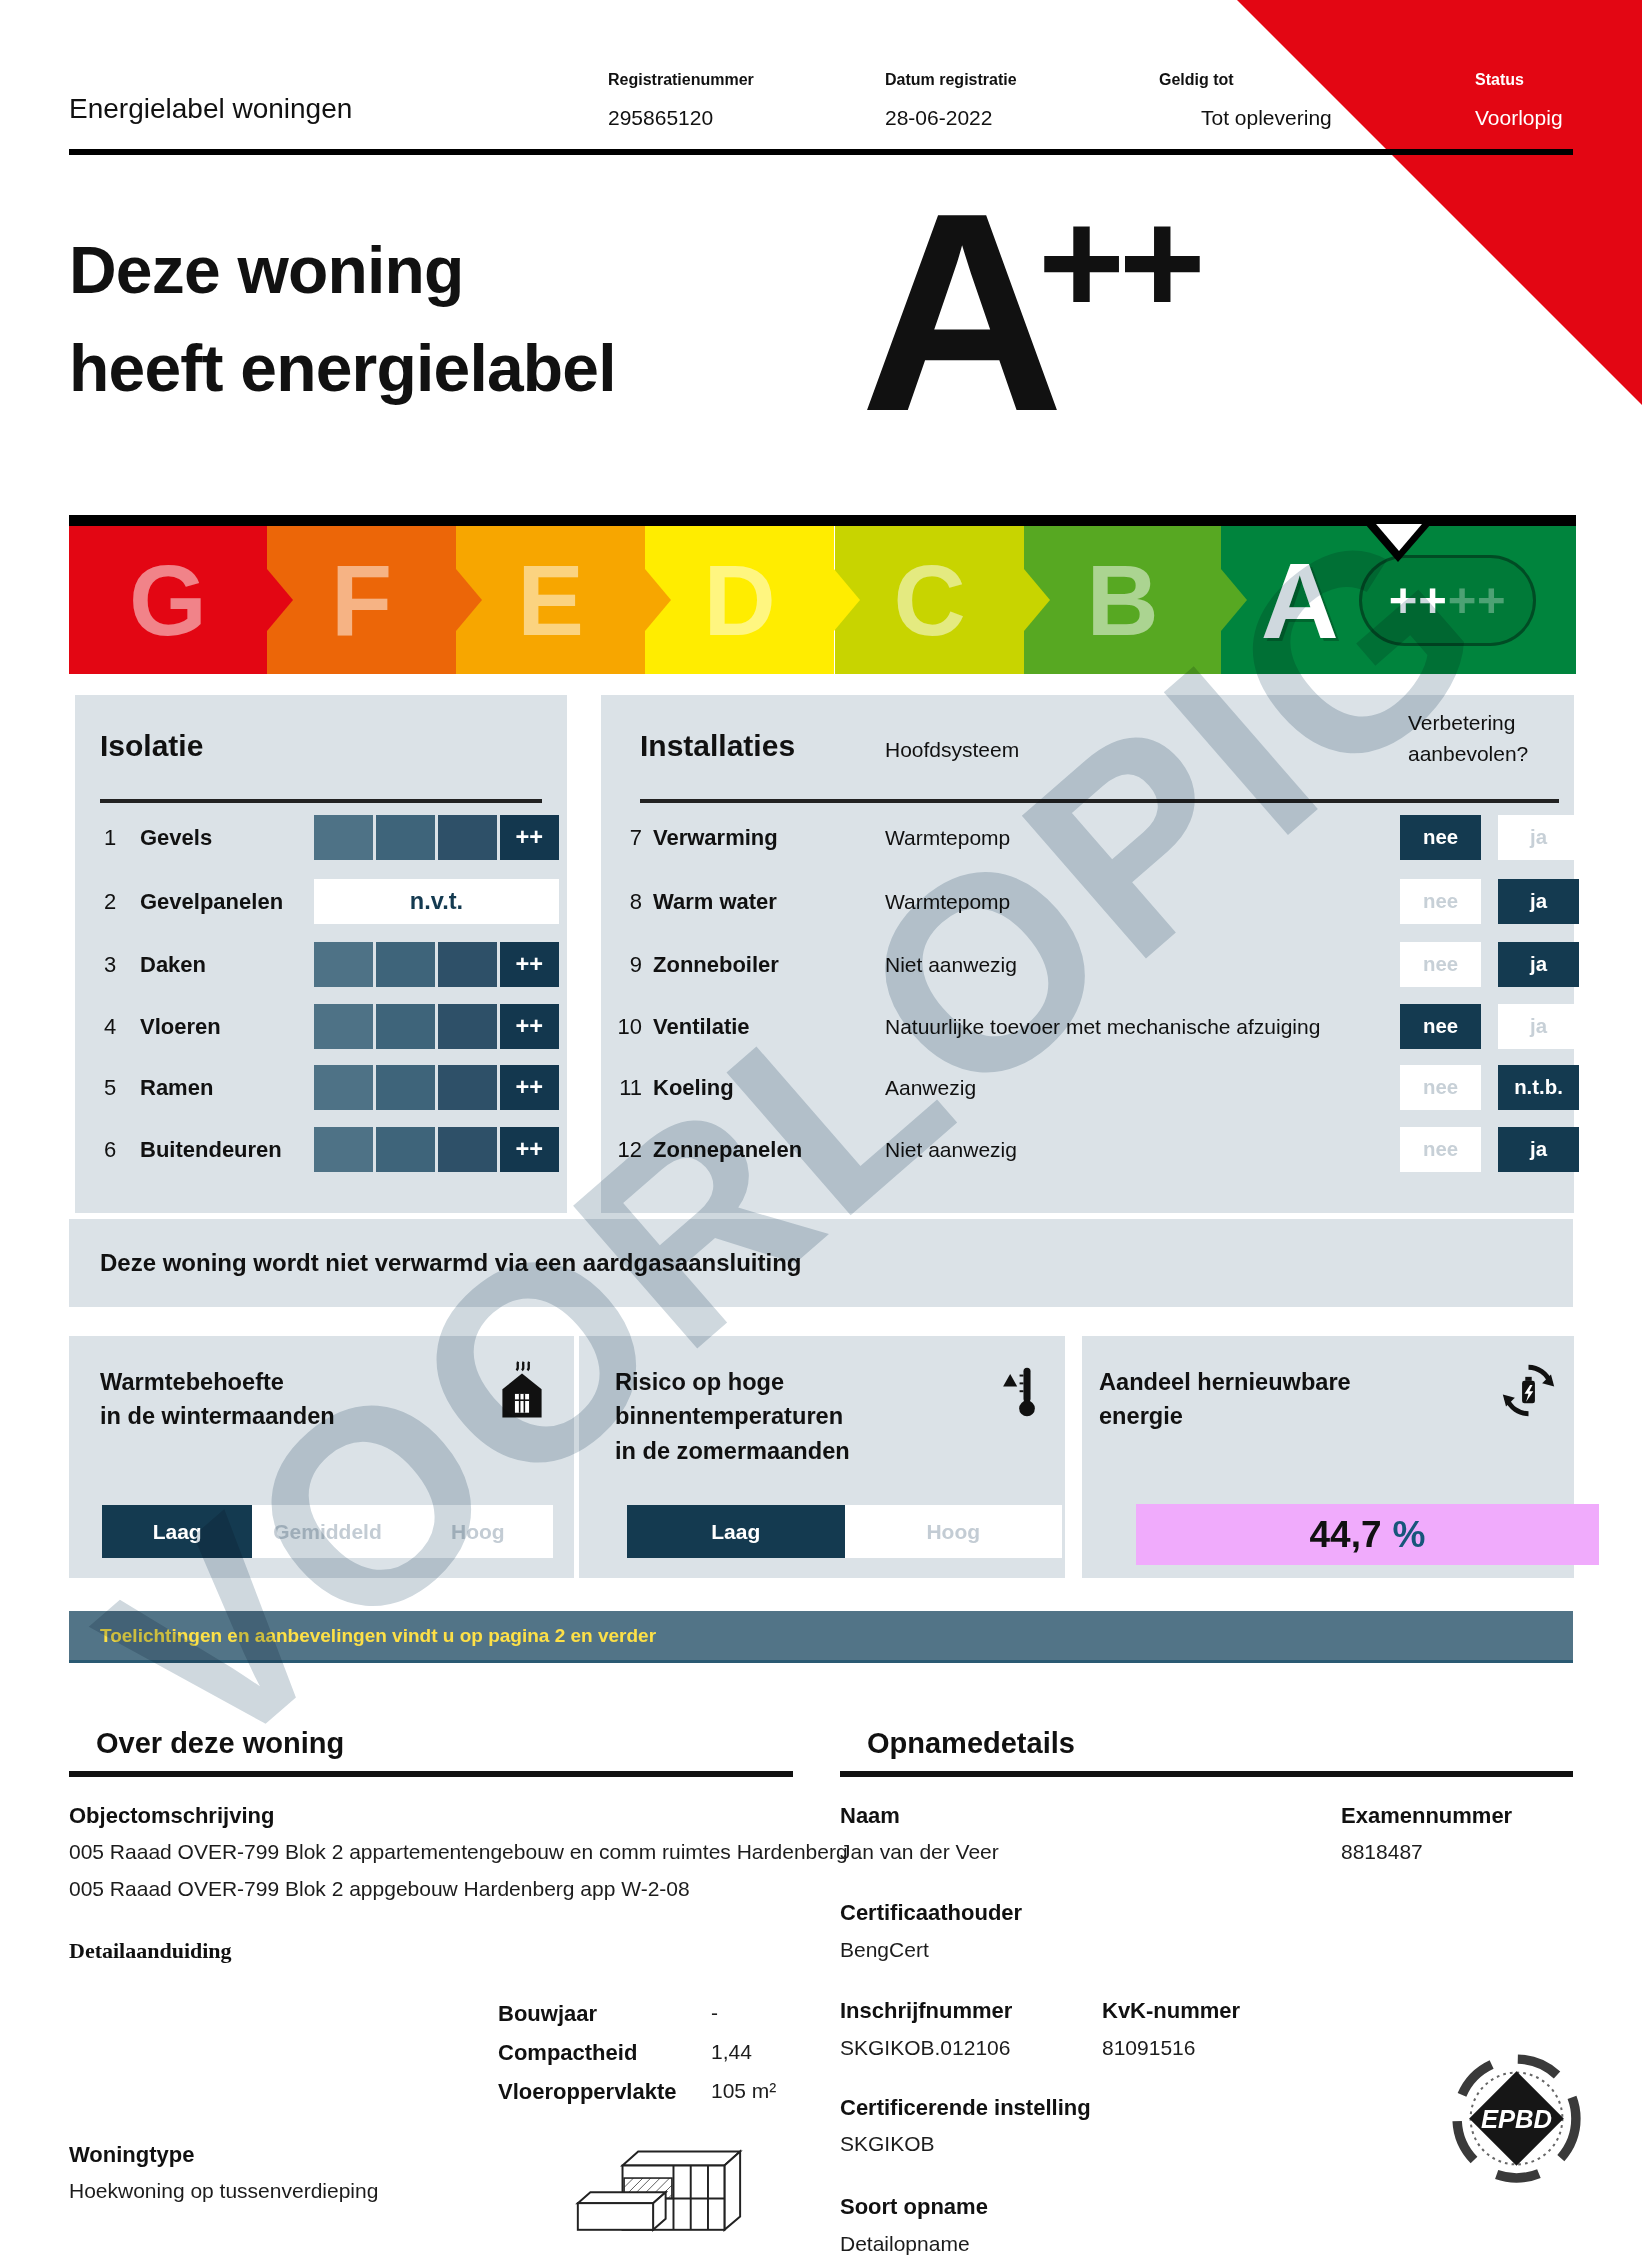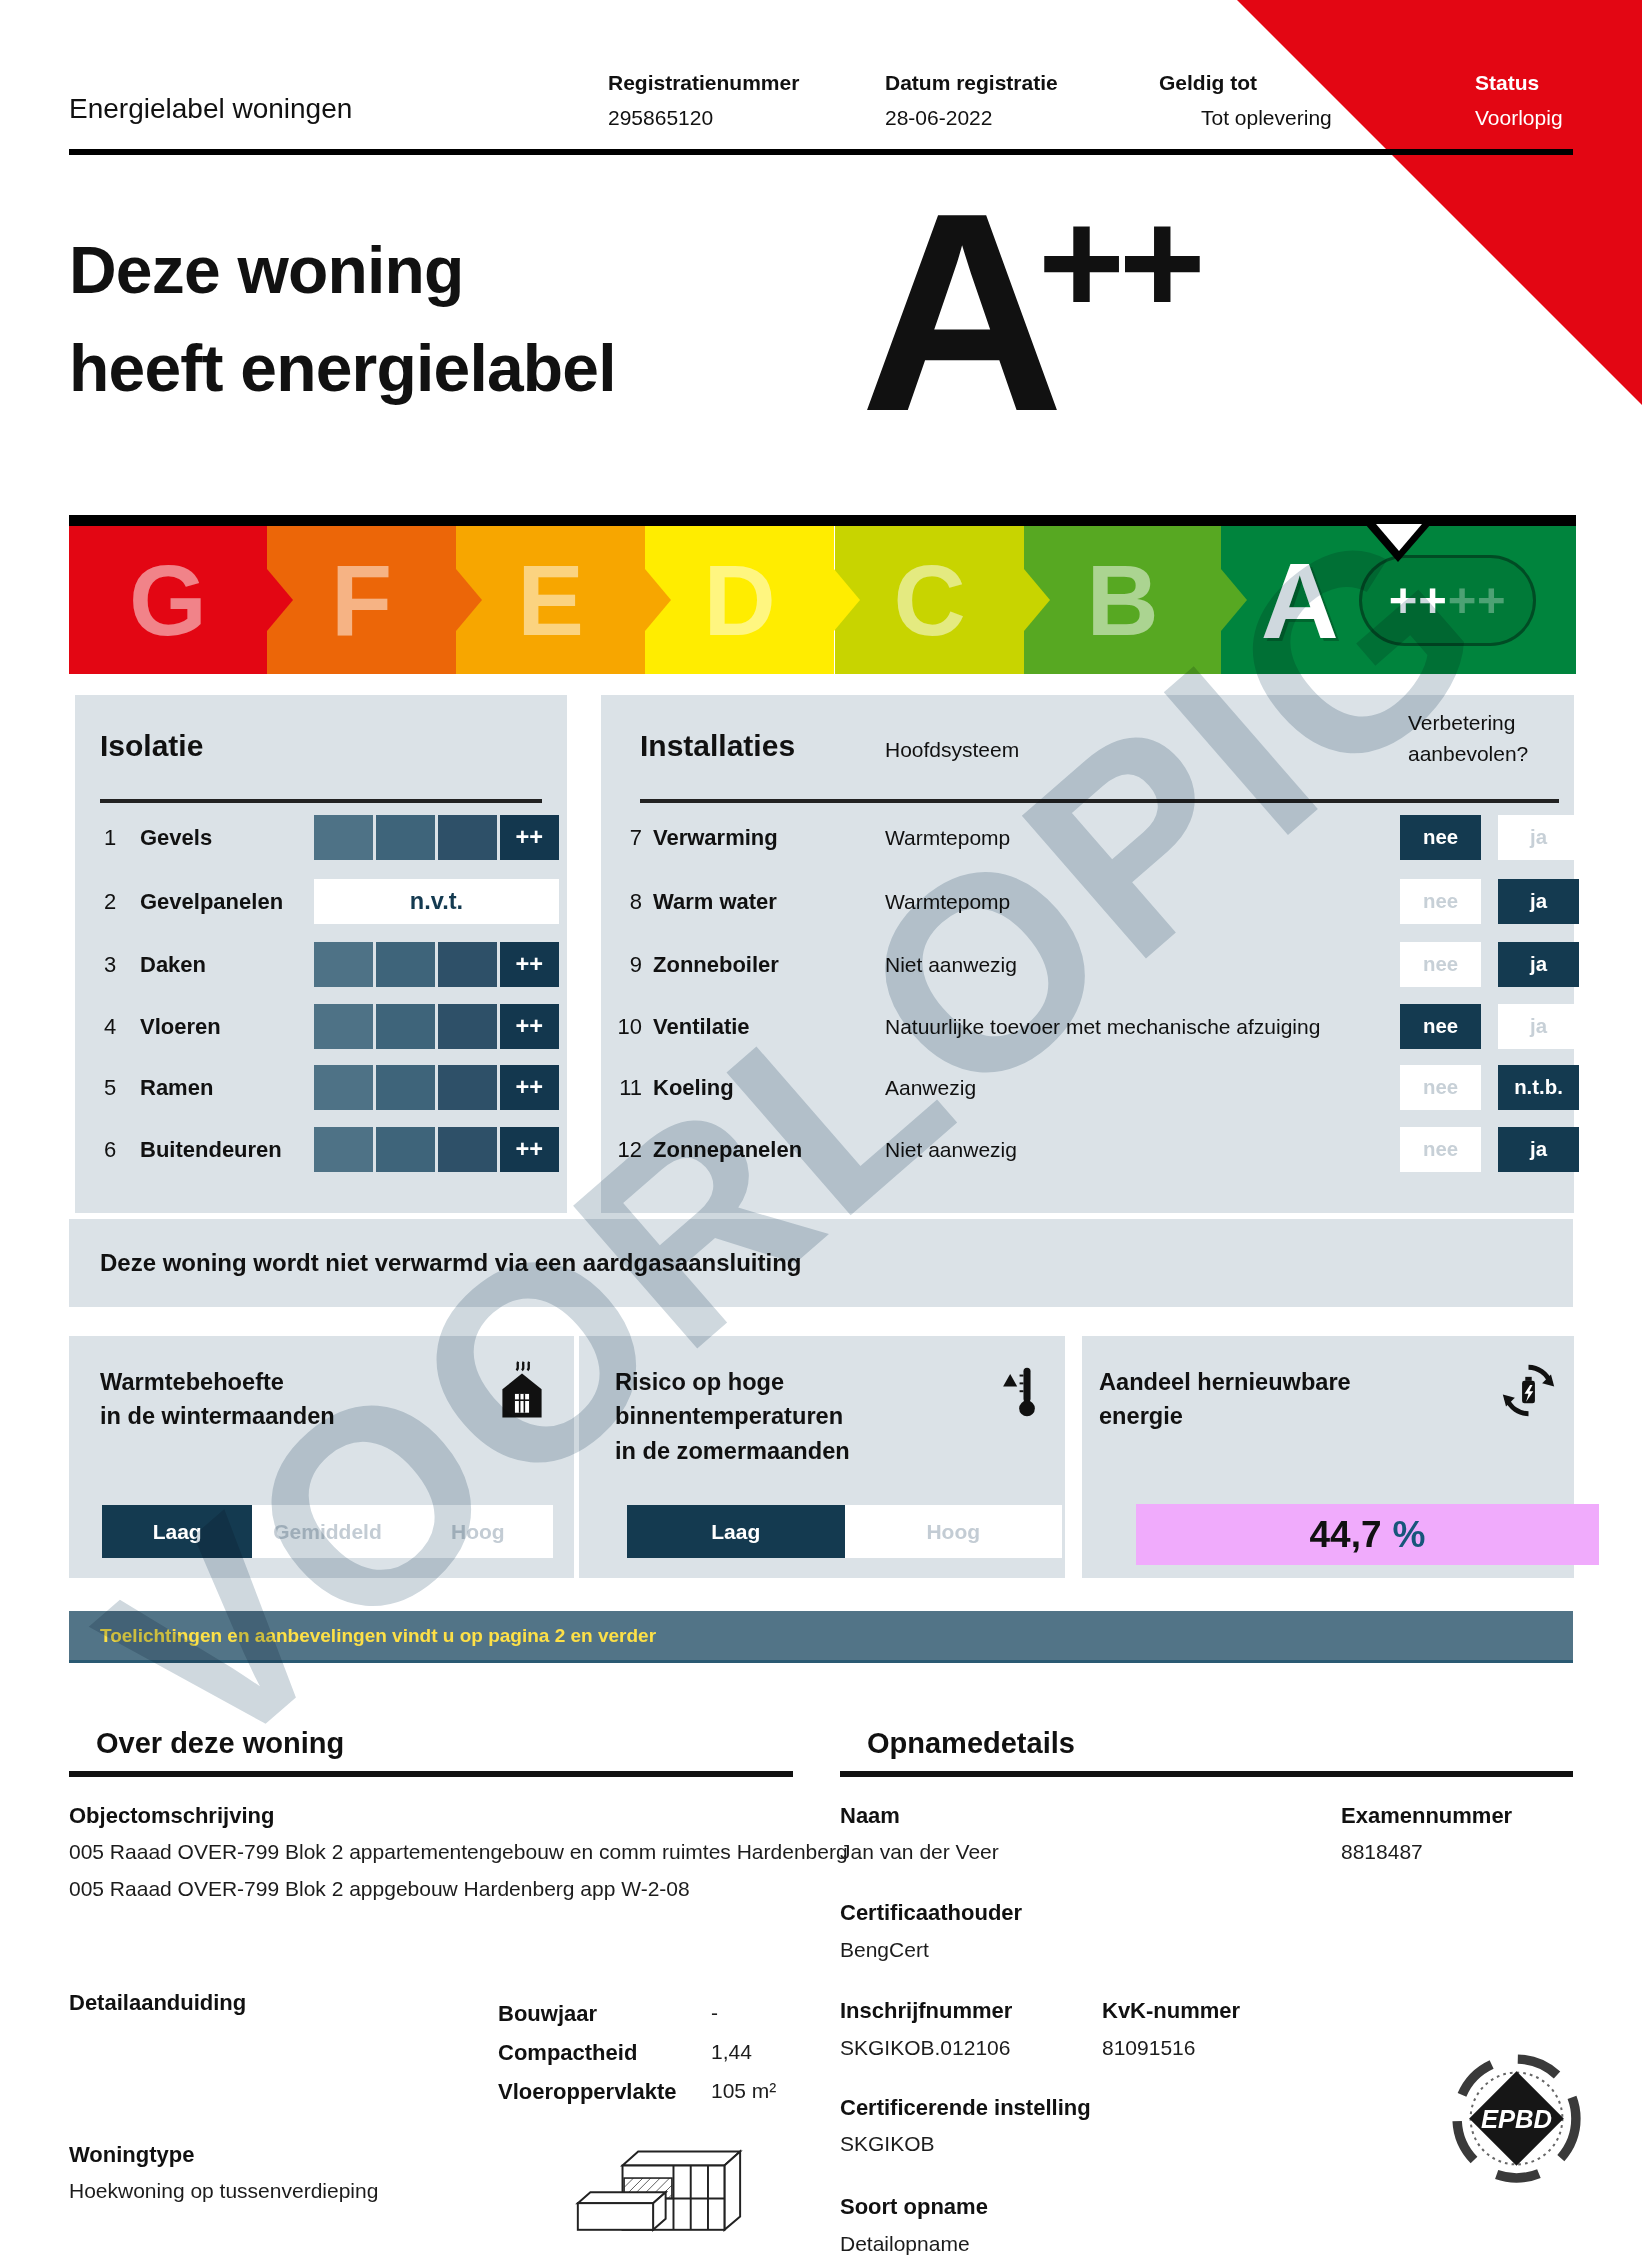--- a/index.html
+++ b/index.html
@@ -2,21 +2,21 @@
 <html style="font-size:12.6px"><head>
 <meta charset="utf-8">
 <style>
   html,body{margin:0;padding:0;background:#fff;}
   .page{position:relative;width:1643px;height:2261px;background:#fff;overflow:hidden;
         font-family:"Liberation Sans",sans-serif;color:#111;}
   .abs{position:absolute;}
   
   .red-corner{top:0;right:0;width:0;height:0;border-top:406px solid #e30613;border-left:406px solid transparent;z-index:45;}
   .doc-type{left:69px;top:93px;font-size:28px;z-index:46;}
-  .hf-label{font-size:21px;font-weight:bold;top:71px;z-index:46;}
+  .hf-label{font-size:16px;font-weight:bold;top:71px;z-index:46;}
   .hf-value{font-size:21px;top:106px;z-index:46;}
   .hf-white{color:#fff;}
   .top-rule{left:69px;top:149px;width:1504px;height:6.3px;background:#000;z-index:46;}
   
   .hero-line{left:69px;font-size:66px;font-weight:bold;letter-spacing:-0.8px;}
   .hero-grade{left:860px;top:171px;font-size:283px;font-weight:bold;line-height:1;}
   .hero-plus{left:1038px;top:188px;font-size:149px;font-weight:bold;letter-spacing:-6.3px;line-height:1;}
   
   .scale-topbar{left:69px;top:515px;width:1507px;height:11px;background:#000;z-index:2;}
   .seg{top:526px;height:148px;display:flex;align-items:center;justify-content:center;}
@@ -308,21 +308,21 @@
       <div>Toelichtingen en aanbevelingen vindt u op pagina 2 en verder</div>
     </div>
 
   <div class="abs sec-title" style="left:69px;top:1727px;">Over deze woning</div>
   <div class="abs sec-rule" style="left:69px;top:1771px;width:724px;"></div>
 
   <div class="abs f-label" style="left:69px;top:1803px;">Objectomschrijving</div>
   <div class="abs f-value" style="left:69px;top:1840px;">005 Raaad OVER-799 Blok 2 appartementengebouw en comm ruimtes Hardenberg</div>
   <div class="abs f-value" style="left:69px;top:1877px;">005 Raaad OVER-799 Blok 2 appgebouw Hardenberg app W-2-08</div>
 
-  <div class="abs f-label" style="left:69px;top:1990px;">Detailaanduiding</div>
+  <div class="abs f-label" style="left:69px;top:1938px;font-family:Liberation Serif, serif;">Detailaanduiding</div>
   <div class="abs f-label" style="left:498px;top:2001px;">Bouwjaar</div>
   <div class="abs f-value" style="left:711px;top:2001px;">-</div>
   <div class="abs f-label" style="left:498px;top:2040px;">Compactheid</div>
   <div class="abs f-value" style="left:711px;top:2040px;">1,44</div>
   <div class="abs f-label" style="left:498px;top:2079px;">Vloeroppervlakte</div>
   <div class="abs f-value" style="left:711px;top:2079px;">105 m²</div>
 
   <div class="abs f-label" style="left:69px;top:2142px;">Woningtype</div>
   <div class="abs f-value" style="left:69px;top:2179px;">Hoekwoning op tussenverdieping</div>
 

